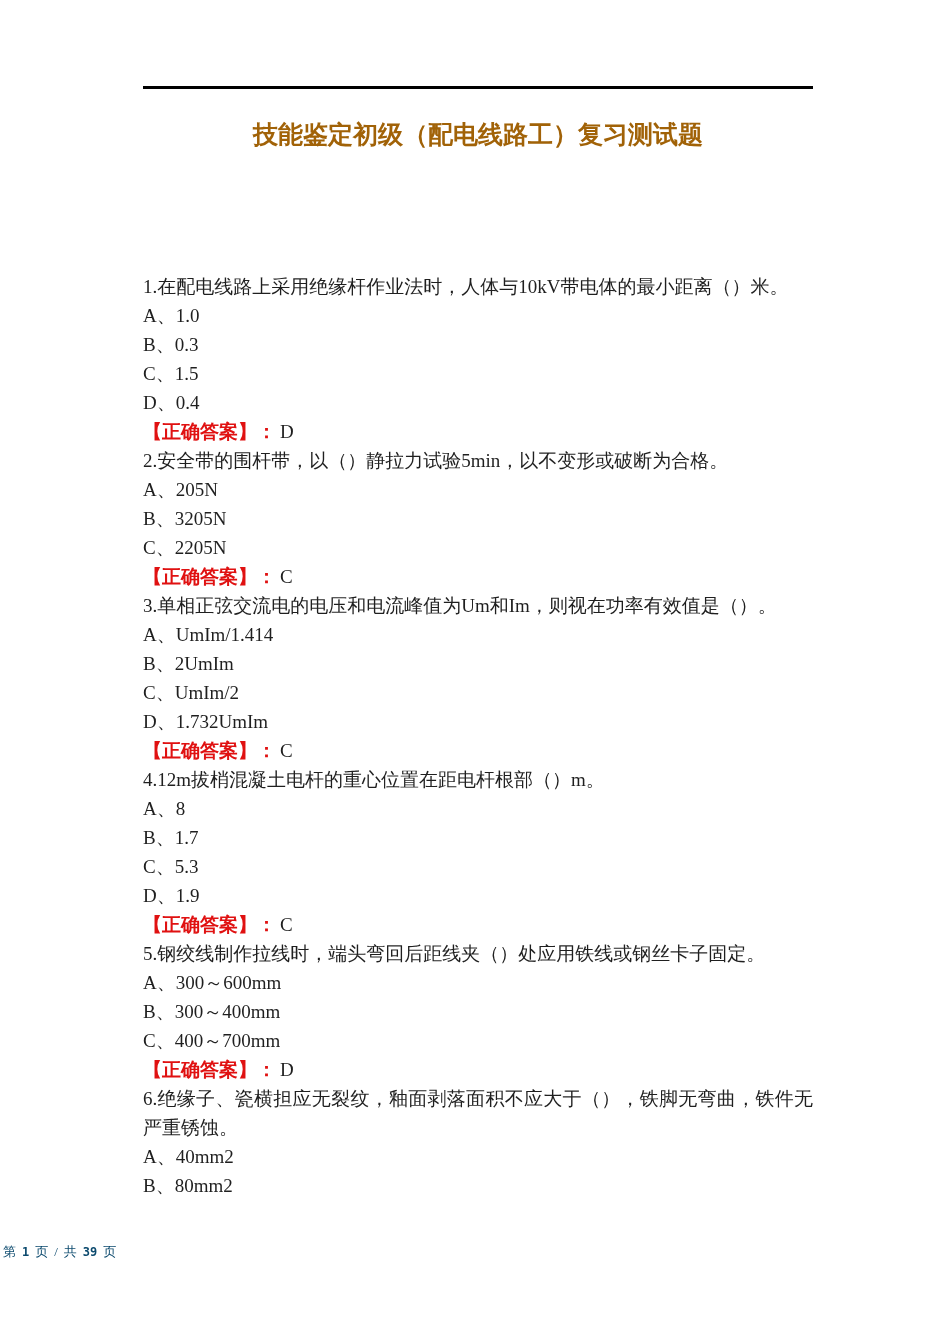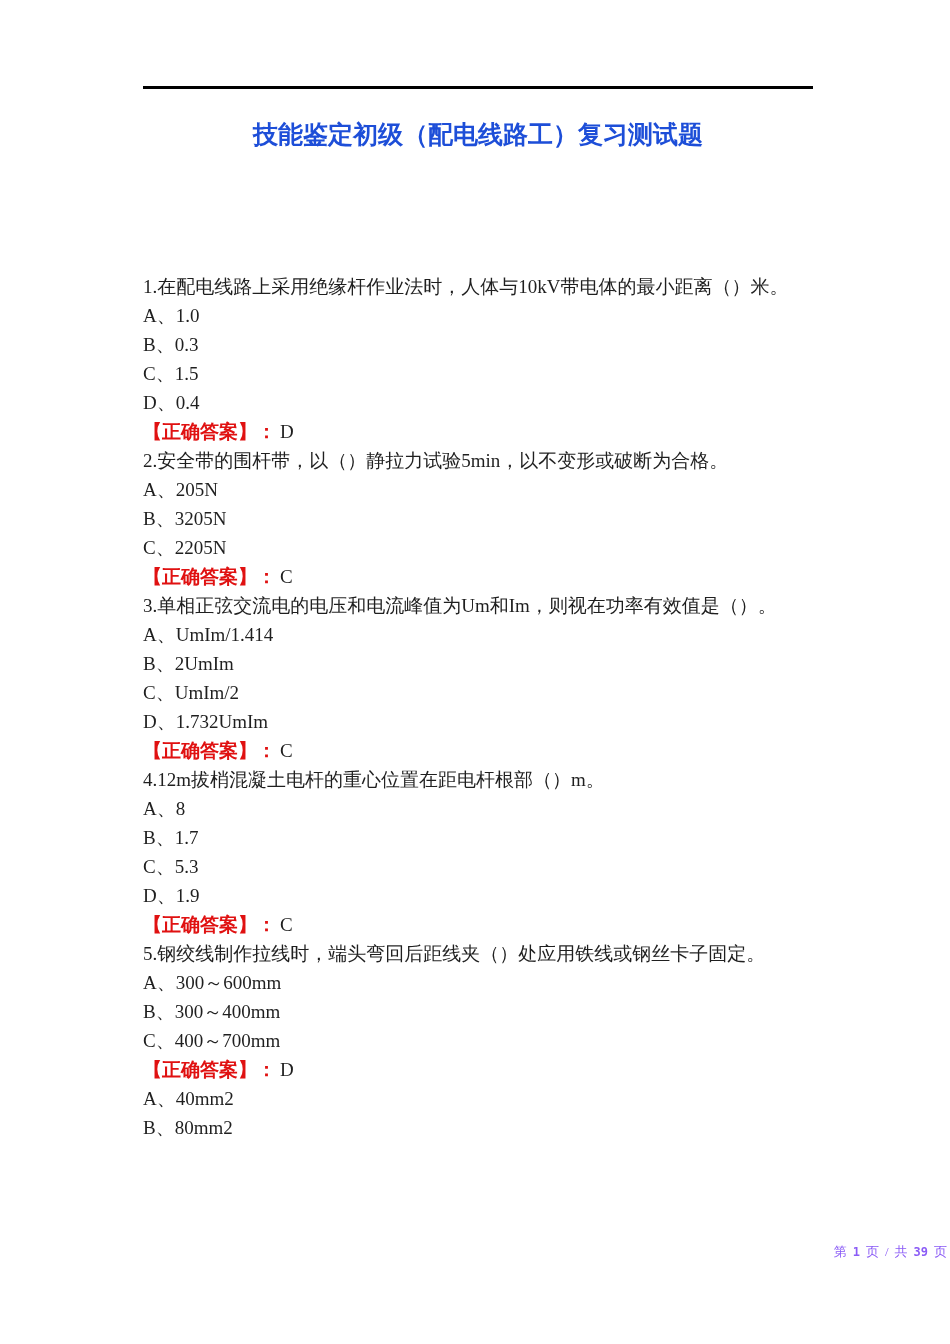--- a/index.html
+++ b/index.html
@@ -21,21 +21,21 @@
   .header-rule {
     height: 0;
     border-top: 3px solid #000000;
   }
   .doc-title {
     margin: 27px 0 0 0;
     text-align: center;
     font-size: 25px;
     line-height: 36px;
     font-weight: 700;
-    color: #1d4ed8;
+    color: #a16207;
     font-family: "Liberation Sans", "DejaVu Sans", sans-serif;
   }
   .questions {
     margin-top: 120px;
     font-size: 19px;
     line-height: 29px;
   }
   .questions p {
     margin: 0;
   }
@@ -48,24 +48,24 @@
   }
   .answer-line .answer-value {
     color: #1f1f1f;
     padding-left: 4px;
   }
   .footer {
     position: absolute;
     top: 1243px;
     left: 0;
     width: 100%;
-    text-align: right;
+    text-align: left;
     font-size: 13px;
     line-height: 18px;
-    color: #8b5cf6;
+    color: #0c4a6e;
     font-family: "Liberation Serif", "DejaVu Serif", serif;
   }
   .footer span { margin: 0 3px; }
   .footer .num {
     font-weight: 700;
     font-family: "DejaVu Sans Mono", monospace;
     font-size: 12px;
   }
 </style>
 </head>
@@ -120,20 +120,21 @@
       <div class="question">
     <p class="q-text">5.钢绞线制作拉线时，端头弯回后距线夹（）处应用铁线或钢丝卡子固定。</p>
     <div>
           <p class="option">A、300～600mm</p>
           <p class="option">B、300～400mm</p>
           <p class="option">C、400～700mm</p>
         </div>
     <p class="answer-line"><span class="answer-label">【正确答案】：</span><span class="answer-value">D</span></p>
   </div>
       <div class="question">
+    <p class="q-text">6.绝缘子、瓷横担应无裂纹，釉面剥落面积不应大于（），铁脚无弯曲，铁件无严重锈蚀。</p>
     <div>
           <p class="option">A、40mm2</p>
           <p class="option">B、80mm2</p>
         </div>
 
   </div>
     </div>
 
   <div class="footer">
     <span>第</span><span class="num">1</span><span>页</span><span>/</span><span>共</span><span class="num">39</span><span>页</span>

